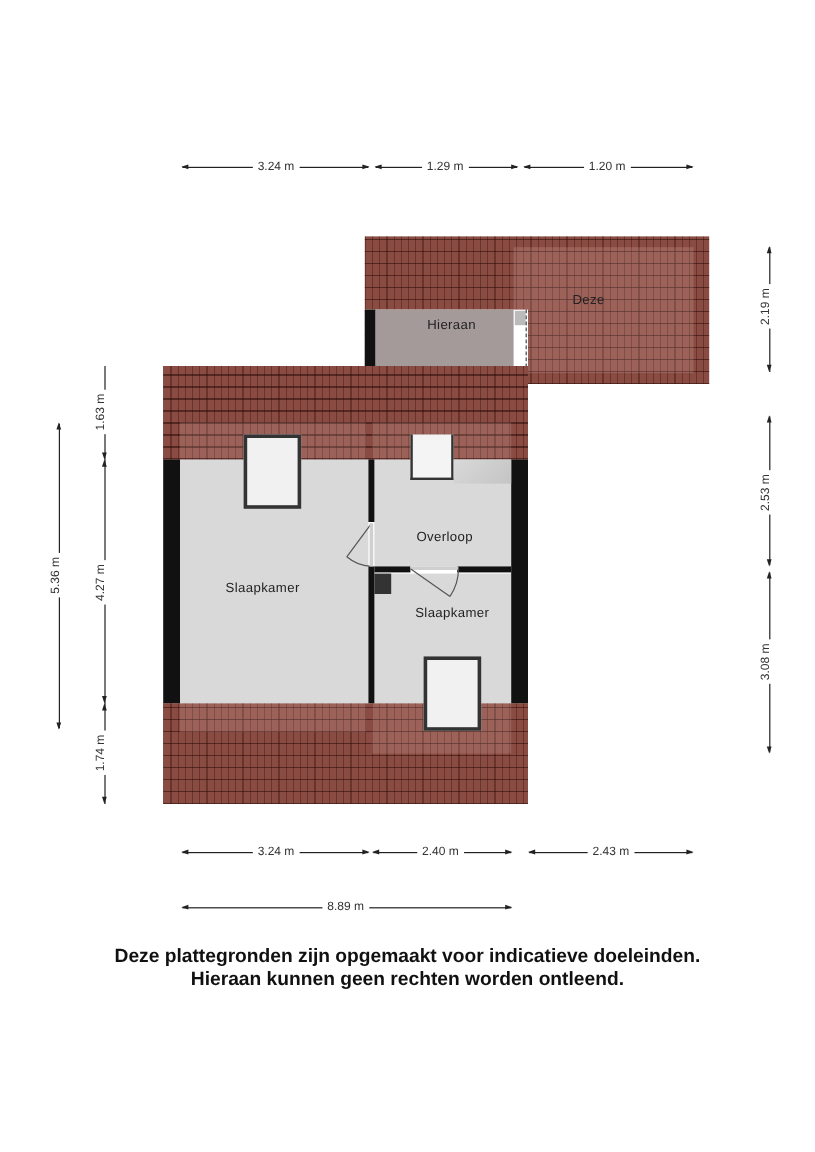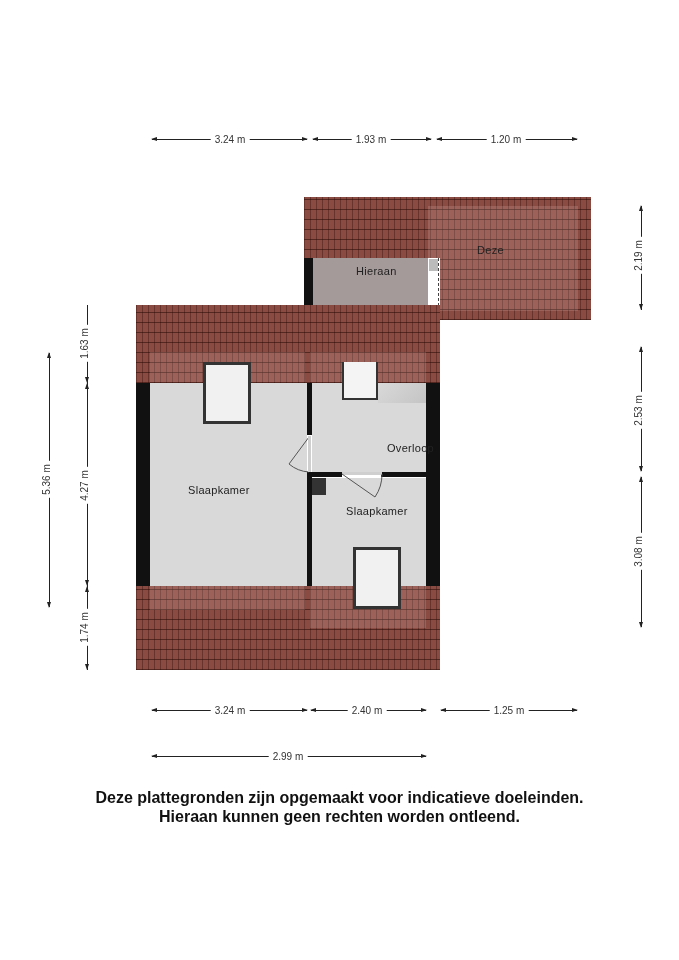--- a/index.html
+++ b/index.html
@@ -29,21 +29,21 @@
 
 <div>
   <div class="hline" style="left:152px;top:139px;width:155px;"></div>
   <div class="arr-l" style="left:151px;top:136.5px;"></div>
   <div class="arr-r" style="left:302px;top:136.5px;"></div>
   <div class="htext" style="left:230px;top:139px;">3.24 m</div>
 
   <div class="hline" style="left:313px;top:139px;width:118px;"></div>
   <div class="arr-l" style="left:312px;top:136.5px;"></div>
   <div class="arr-r" style="left:426px;top:136.5px;"></div>
-  <div class="htext" style="left:371px;top:139px;">1.93 m</div>
+  <div class="htext" style="left:371px;top:139px;">1.29 m</div>
 
   <div class="hline" style="left:437px;top:139px;width:140px;"></div>
   <div class="arr-l" style="left:436px;top:136.5px;"></div>
   <div class="arr-r" style="left:572px;top:136.5px;"></div>
   <div class="htext" style="left:506px;top:139px;">1.20 m</div>
 </div>
 
 <div>
   <div class="roof" style="left:304px;top:197px;width:287px;height:123px;"></div>
   <div class="roof-lite" style="left:428px;top:206px;width:150px;height:105px;"></div>
@@ -89,21 +89,21 @@
     <path d="M34,27 A40,40 0 0 0 41,4" fill="none" stroke="#555" stroke-width="1"></path>
   </svg>
 
   <div class="window" style="left:203px;top:362px;width:48px;height:62px;"></div>
   <div class="window" style="left:353px;top:547px;width:48px;height:62px;"></div>
 
   <div class="abs" style="left:342px;top:362px;width:36px;height:38px;border:2px solid #333;border-top:none;background:#f4f4f4;box-sizing:border-box;"></div>
   <div class="abs" style="left:378px;top:383px;width:48px;height:20px;background:linear-gradient(135deg,#d9d9d9 0%,#c4c4c4 100%);"></div>
 
   <div class="label" style="left:188px;top:484px;">Slaapkamer</div>
-  <div class="label" style="left:347px;top:442px;margin-left:40px;">Overloop</div>
+  <div class="label" style="left:347px;top:442px;">Overloop</div>
   <div class="label" style="left:346px;top:505px;">Slaapkamer</div>
 </div>
 
 <div>
   <div class="vline" style="left:49px;top:353px;height:254px;"></div>
   <div class="arr-u" style="left:46.5px;top:352px;"></div>
   <div class="arr-d" style="left:46.5px;top:602px;"></div>
   <div class="vtext" style="left:28px;top:474px;">5.36 m</div>
 
   <div class="vline" style="left:87px;top:305px;height:365px;"></div>
@@ -141,22 +141,22 @@
   <div class="htext" style="left:230px;top:710px;">3.24 m</div>
 
   <div class="hline" style="left:311px;top:710px;width:115px;"></div>
   <div class="arr-l" style="left:310px;top:707.5px;"></div>
   <div class="arr-r" style="left:421px;top:707.5px;"></div>
   <div class="htext" style="left:367px;top:710px;">2.40 m</div>
 
   <div class="hline" style="left:441px;top:710px;width:136px;"></div>
   <div class="arr-l" style="left:440px;top:707.5px;"></div>
   <div class="arr-r" style="left:572px;top:707.5px;"></div>
-  <div class="htext" style="left:509px;top:710px;">1.25 m</div>
+  <div class="htext" style="left:509px;top:710px;">2.43 m</div>
 
   <div class="hline" style="left:152px;top:756px;width:274px;"></div>
   <div class="arr-l" style="left:151px;top:753.5px;"></div>
   <div class="arr-r" style="left:421px;top:753.5px;"></div>
-  <div class="htext" style="left:288px;top:756px;">2.99 m</div>
+  <div class="htext" style="left:288px;top:756px;">8.89 m</div>
 </div>
 
 <div class="disclaimer" style="top:788px;">Deze plattegronden zijn opgemaakt voor indicatieve doeleinden.</div>
 <div class="disclaimer" style="top:807px;">Hieraan kunnen geen rechten worden ontleend.</div>
 
 </body></html>

